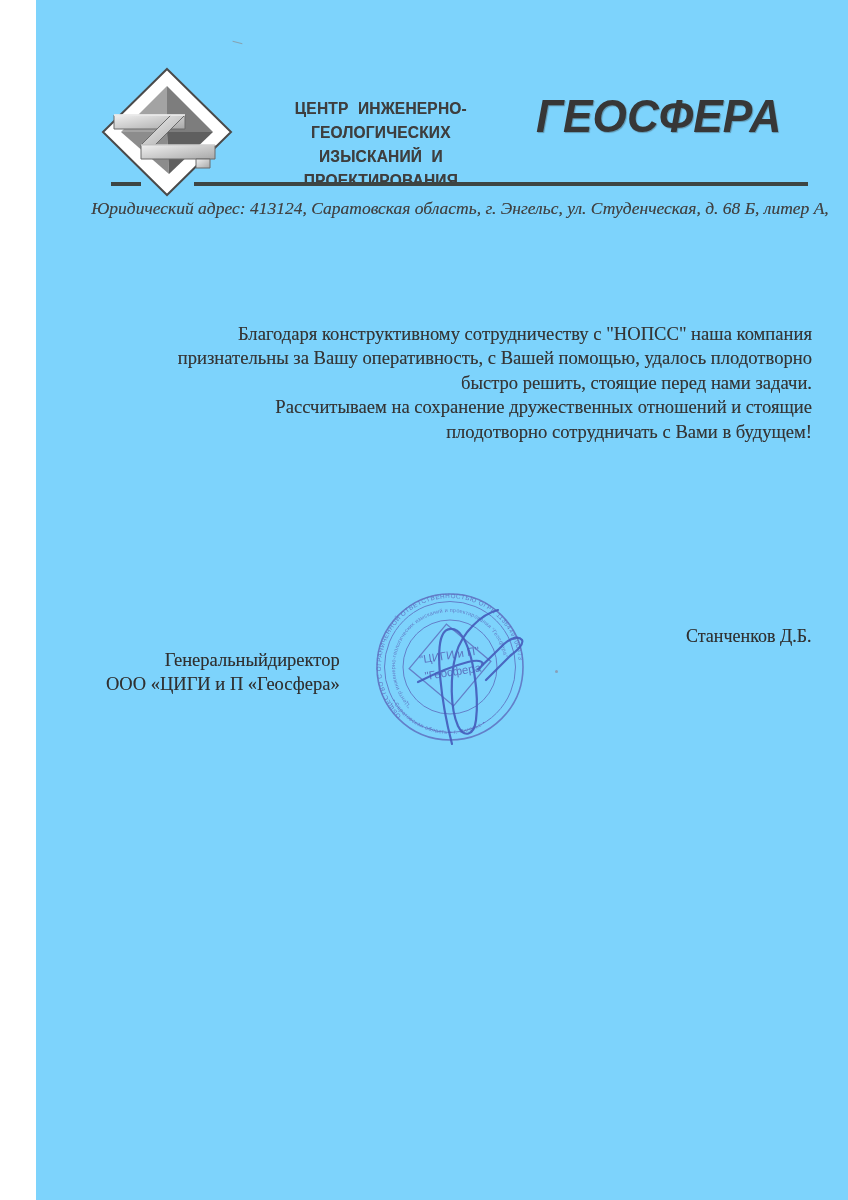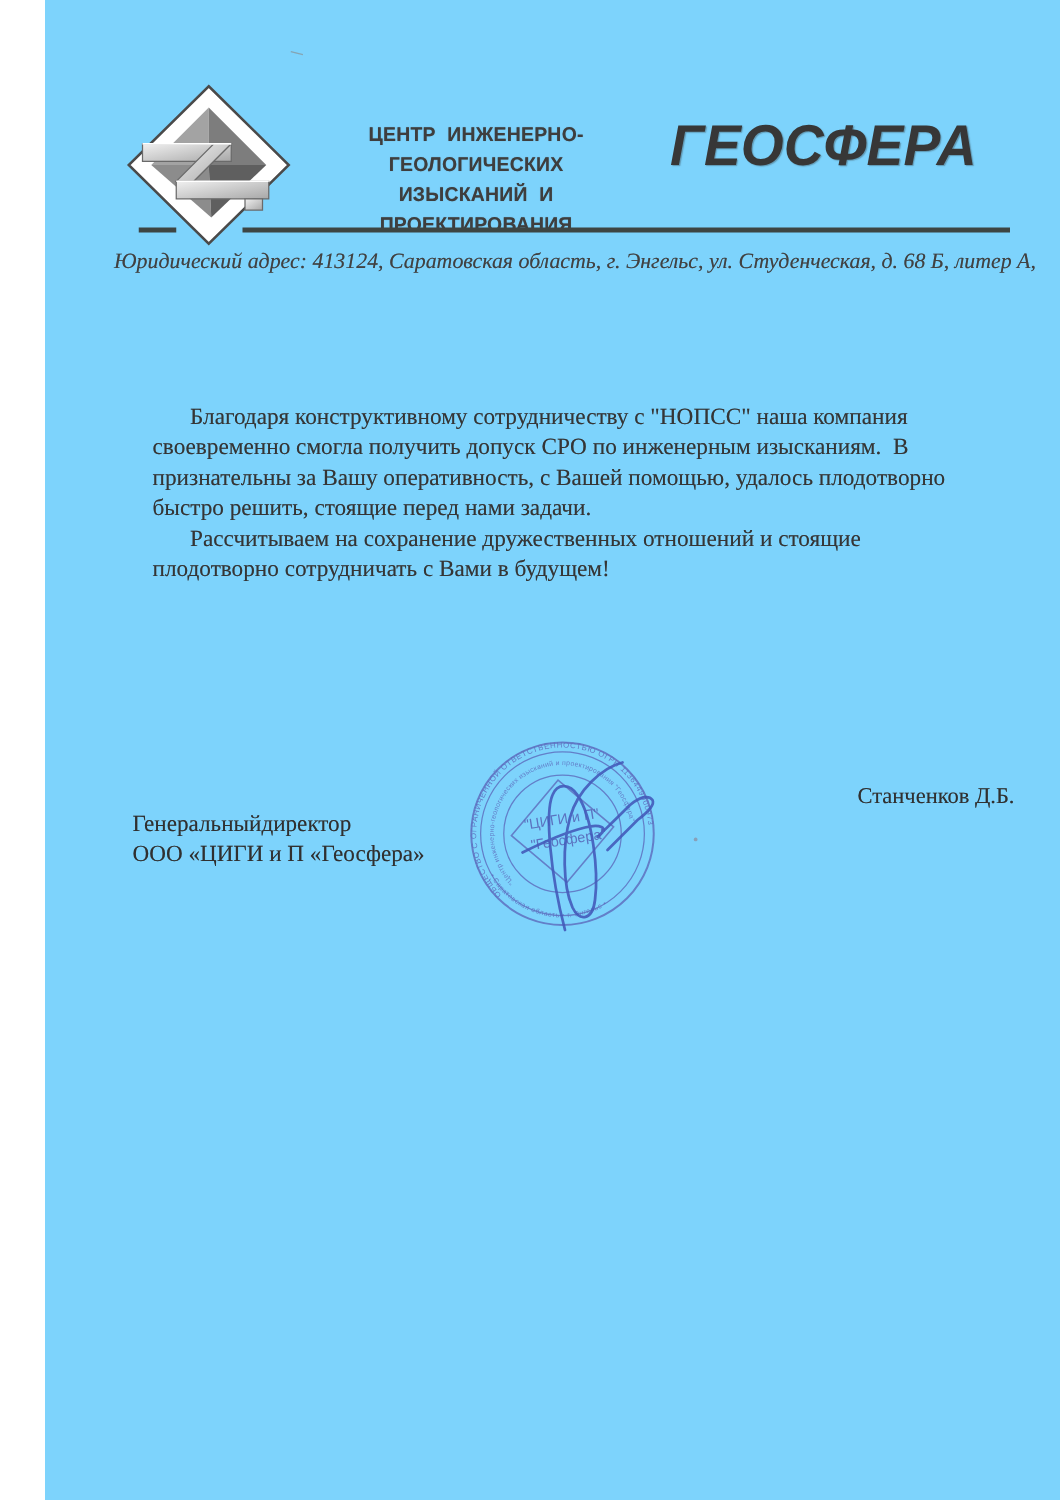--- a/index.html
+++ b/index.html
@@ -35,30 +35,31 @@
     font-style:italic;font-size:17.5px;line-height:22.6px;color:#414141;
     text-shadow:0 0 .5px rgba(65,65,65,.5);
   }
   .reg-line{white-space:pre;}
 
   
   .body-text{
     left:86px;top:322px;width:690px;
     font-size:18.6px;line-height:24.4px;color:#353535;
     text-shadow:0 0 .5px rgba(53,53,53,.45);
+    text-align:right;
   }
   .body-line{white-space:pre;}
   .para .body-line:first-child{text-indent:30px;}
 
   
   .sig-left{
     left:70px;top:649px;font-size:18.5px;line-height:23.5px;color:#303030;
     text-shadow:0 0 .5px rgba(48,48,48,.45);
   }
-  .sig-left div{white-space:pre;}
+  .sig-left div{white-space:pre;text-align:right;}
   .sig-name{
     left:650px;top:626px;font-size:18px;color:#303030;white-space:pre;
     text-shadow:0 0 .5px rgba(48,48,48,.45);
   }
 
   
   .stamp{left:330px;top:580px;width:185px;height:175px;opacity:.92;filter:blur(.3px);}
   .stamp text{font-family:"Liberation Sans", sans-serif;}
 
   
@@ -104,21 +105,20 @@
   <div class="abs rule rule-dash"></div>
   <div class="abs rule rule-main"></div>
 
   <div class="abs reg-block">
       <div class="reg-line">Юридический адрес: 413124, Саратовская область, г. Энгельс, ул. Студенческая, д. 68 Б, литер А,</div>
     </div>
 
   <div class="abs body-text">
     <div class="para">
         <div class="body-line">Благодаря конструктивному сотрудничеству с "НОПСС" наша компания</div>
-        <div class="body-line">своевременно смогла получить допуск СРО по инженерным изысканиям.  В</div>
         <div class="body-line">признательны за Вашу оперативность, с Вашей помощью, удалось плодотворно</div>
         <div class="body-line">быстро решить, стоящие перед нами задачи.</div>
       </div>
     <div class="para">
         <div class="body-line">Рассчитываем на сохранение дружественных отношений и стоящие</div>
         <div class="body-line">плодотворно сотрудничать с Вами в будущем!</div>
       </div>
   </div>
 
   <div class="abs sig-left">

